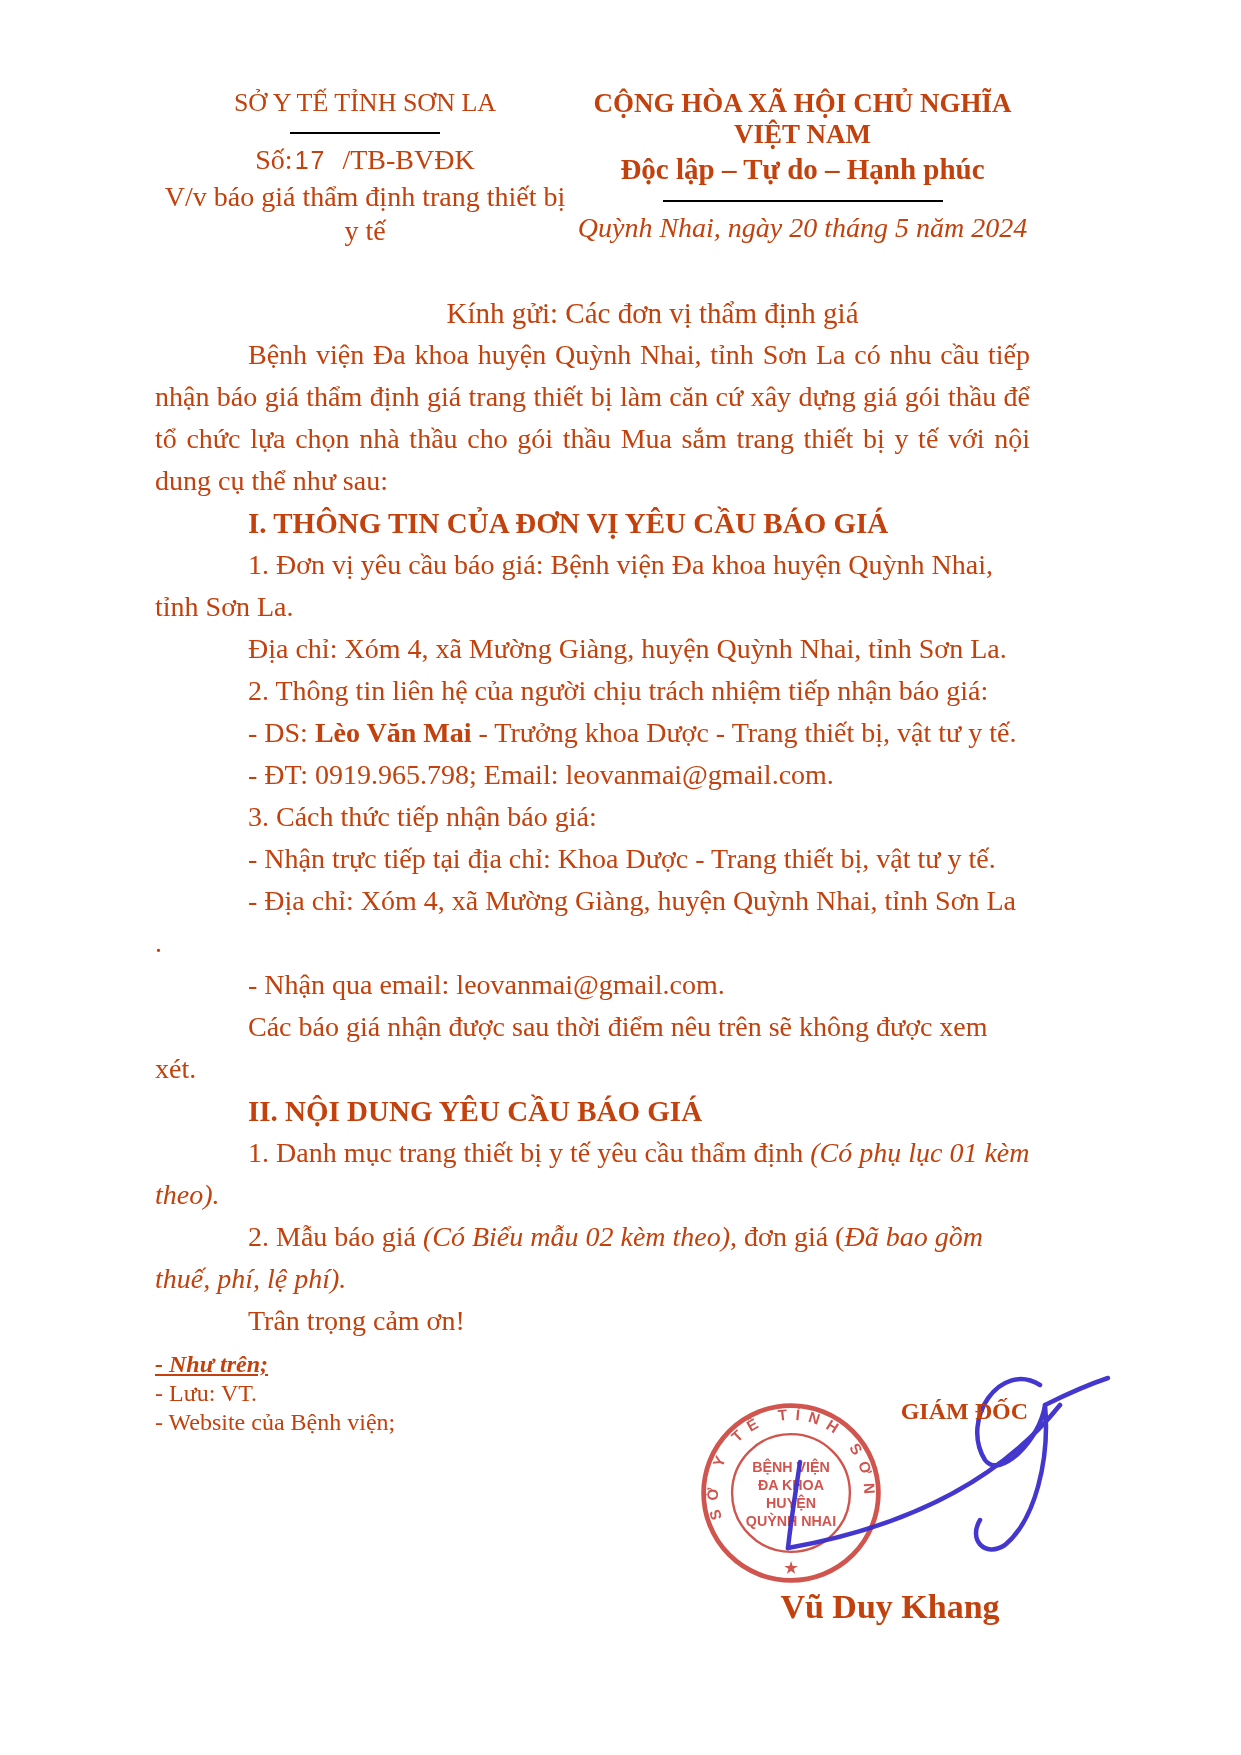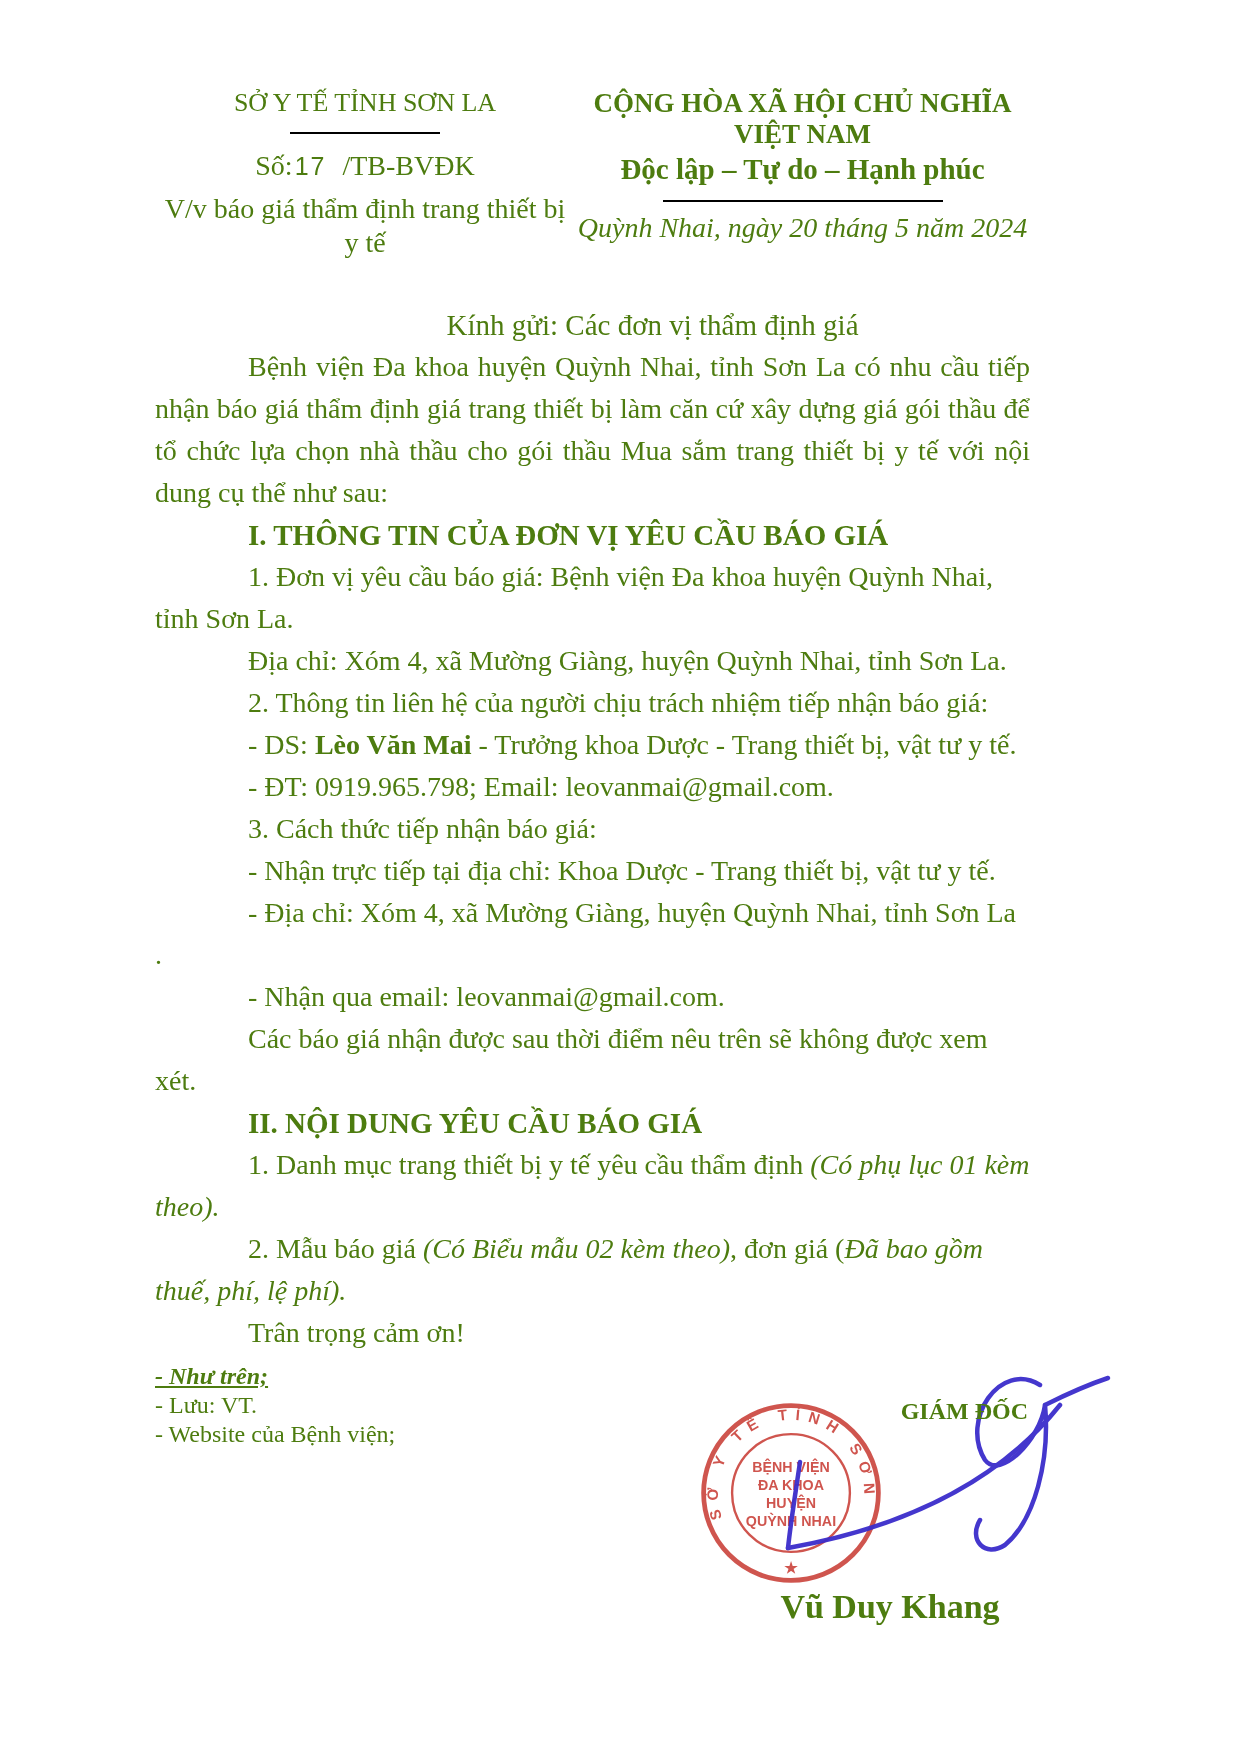--- a/index.html
+++ b/index.html
@@ -1,31 +1,31 @@
 <!DOCTYPE html>
 <html lang="vi"><head>
 <meta charset="utf-8">
 <style>
   * { margin:0; padding:0; box-sizing:border-box; }
   html,body { background:#ffffff; }
   .page {
     position:relative; width:1241px; height:1755px; background:#ffffff;
-    font-family:"Liberation Serif", serif; color:#4d7c0f; overflow:hidden;
+    font-family:"Liberation Serif", serif; color:#c2410c; overflow:hidden;
   }
   .content { position:absolute; left:155px; top:0; width:875px; padding-top:88px; }
 
   
   .hdr { display:flex; }
   .hdr-left  { width:420px; text-align:center; }
   .hdr-right { width:455px; text-align:center; }
   .org-sup   { font-size:26px; line-height:30px; }
   .org-name  { font-size:27px; line-height:32px; font-weight:bold; }
   .rule      { height:2px; background:#000; width:150px; margin:14px auto 10px; }
   .rule-wide { width:280px; }
-  .so-line   { font-size:28px; line-height:44px; }
+  .so-line   { font-size:28px; line-height:32px; }
   .so-num    { font-family:"Liberation Sans", sans-serif; font-size:25px; letter-spacing:2px; margin:0 16px 0 2px; }
   .subject   { font-size:28px; line-height:34px; margin-top:4px; }
   .nat-line1 { font-size:27px; line-height:31px; font-weight:bold; }
   .nat-line2 { font-size:29px; line-height:34px; font-weight:bold; margin-top:2px; }
   .dateline  { font-size:28px; line-height:32px; font-style:italic; margin-top:8px; }
 
   
   .salutation { margin-top:44px; text-align:center; text-indent:120px; font-size:29px; line-height:42px; }
   .para    { font-size:28px; line-height:42px; text-align:justify; text-indent:93px; }
   .line    { font-size:28px; line-height:42px; text-indent:93px; }

